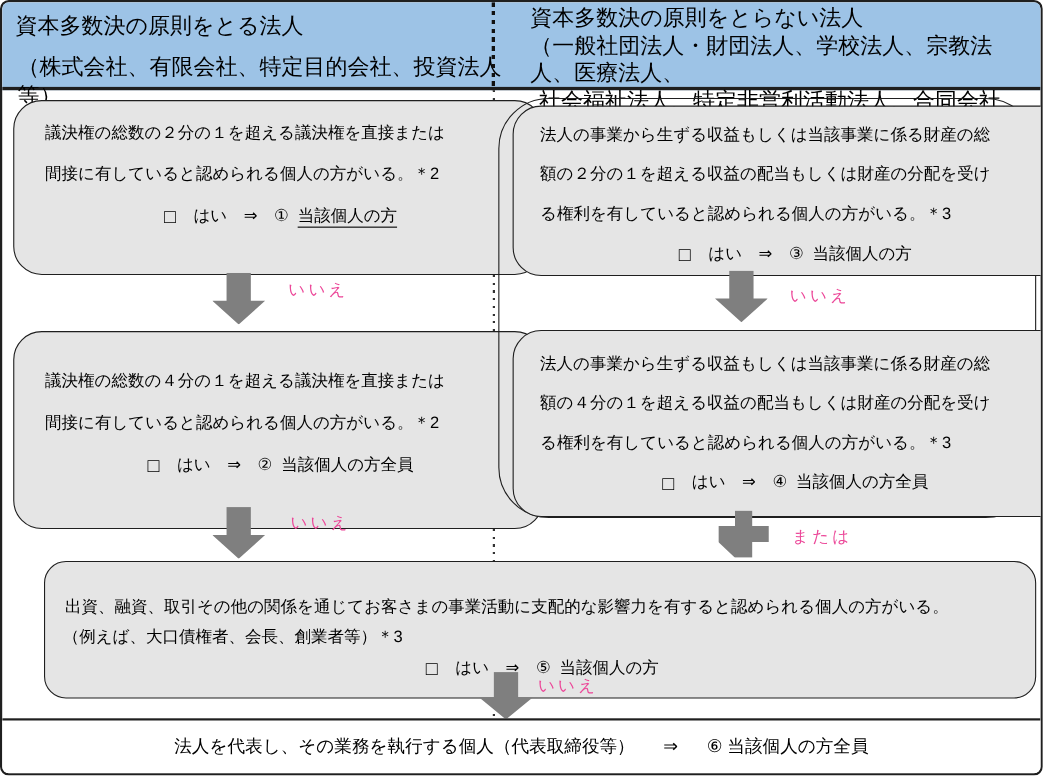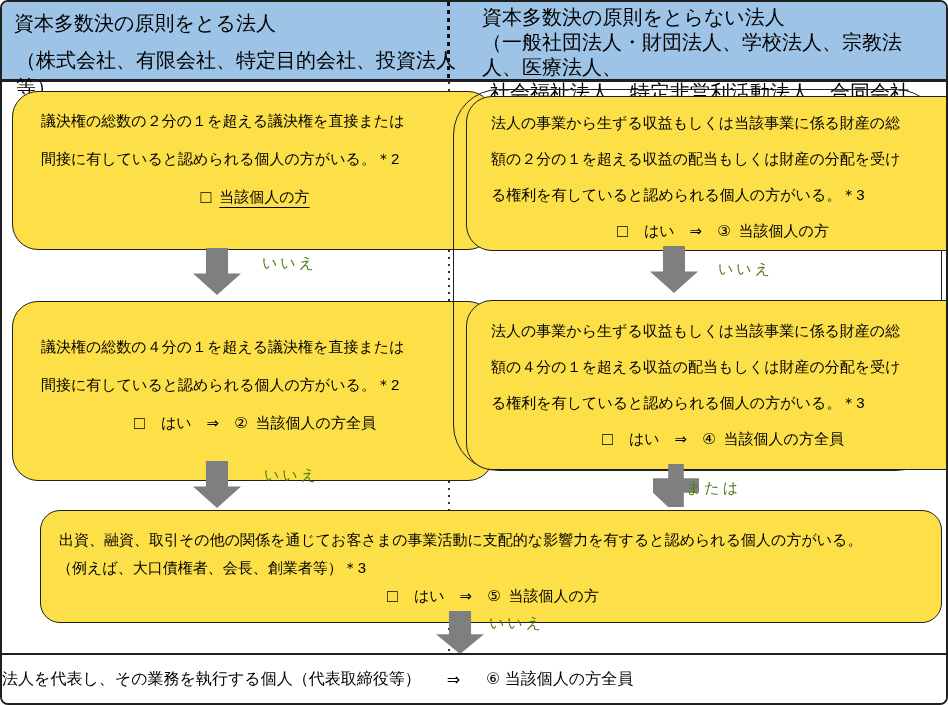--- a/index.html
+++ b/index.html
@@ -20,42 +20,42 @@
   .hc-left .l2 { margin-top:10px; padding-left:2px; }
   .hc-right { flex:1; padding:3px 16px 0 10px; }
   .hc-right div { line-height:25px; }
   .hc-right .l3 { padding-left:8px; }
   
   .vdots-top { position:absolute; left:445px; top:0; width:3px; height:80px;
     background:repeating-linear-gradient(to bottom,#111 0 4px,transparent 4px 8px); }
   .vdots-main { position:absolute; left:446px; top:80px; width:2px; height:575px;
     background:repeating-linear-gradient(to bottom,#333 0 2px,transparent 2px 7px); }
   
-  .rbox { position:absolute; border:1.5px solid #1f1f1f; border-radius:26px; background:#fde047; }
+  .rbox { position:absolute; border:1.5px solid #1f1f1f; border-radius:26px; background:#e5e5e5; }
   .box-text { font-size:15px; }
   .b-left  { padding:10px 24px 0 28px; line-height:38px; }
   .b-right { padding:8px 18px 0 24px; line-height:36px; }
   .outer-container { position:absolute; border:1.5px solid #1f1f1f; border-radius:46px; background:transparent; }
   .answer-row { display:flex; justify-content:center; align-items:center; gap:16px; }
   .checkbox { font-size:18px; line-height:1; }
   .u { text-decoration:underline; text-underline-offset:5px; }
   .result { margin-left:-8px; }
   
   .block-arrow { position:absolute; width:48px; height:47px; background:var(--arrow,#7f7f7f);
     clip-path:polygon(27% 0,73% 0,73% 54%,100% 54%,50% 100%,0 54%,27% 54%); }
   .plus-sign { position:absolute; width:46px; height:43px; background:var(--arrow,#7f7f7f);
     clip-path:polygon(33% 0,67% 0,67% 33%,100% 33%,100% 67%,67% 67%,67% 100%,33% 100%,0 67%,0 33%,33% 33%); }
   .flow-label { position:absolute; font-family:"DejaVu Serif","Liberation Serif",serif;
-    font-size:15px; letter-spacing:3px; color:#4d7c0f; }
+    font-size:15px; letter-spacing:3px; color:#ec4899; }
   
   .box5 .l1 { padding-left:2px; }
-  .box5 { line-height:28px; padding:15px 12px 0 16px; }
+  .box5 { line-height:28px; padding:27px 12px 0 16px; }
   
   .final-box { position:absolute; left:0; right:0; bottom:0; height:48px;
-    border-top:2px solid #1f1f1f; display:flex; align-items:center; justify-content:flex-start;
+    border-top:2px solid #1f1f1f; display:flex; align-items:center; justify-content:center;
     gap:26px; font-size:16px; background:#fff; }
 </style>
 </head>
 <body>
 
 <div class="canvas">
 
   <div class="header">
     <div class="header-cell hc-left">
       <div class="l1">資本多数決の原則をとる法人</div>
@@ -69,20 +69,21 @@
   </div>
 
   <div class="vdots-top"></div>
   <div class="vdots-main"></div>
 
   <div class="rbox box-text b-left" style="left:10px; top:89px; width:428px; height:147px;">
     <div>議決権の総数の２分の１を超える議決権を直接または</div>
     <div>間接に有していると認められる個人の方がいる。＊2</div>
     <div class="answer-row">
       <span class="checkbox">□</span>
+      <span>はい　⇒　①</span>
       <span class="result u">当該個人の方</span>
     </div>
   </div>
 
   <div class="block-arrow" style="left:191px; top:246px;"></div>
   <div class="flow-label" style="left:260px; top:252px;">いいえ</div>
 
   <div class="rbox box-text b-left" style="left:10px; top:299px; width:428px; height:152px; padding-top:26px;">
     <div>議決権の総数の４分の１を超える議決権を直接または</div>
     <div>間接に有していると認められる個人の方がいる。＊2</div>
@@ -117,21 +118,21 @@
     <div>額の４分の１を超える収益の配当もしくは財産の分配を受け</div>
     <div>る権利を有していると認められる個人の方がいる。＊3</div>
     <div class="answer-row">
       <span class="checkbox">□</span>
       <span>はい　⇒　④</span>
       <span class="result">当該個人の方全員</span>
     </div>
   </div>
 
   <div class="plus-sign" style="left:651px; top:462px;"></div>
-  <div class="flow-label" style="left:684px; top:477px;">または</div>
+  <div class="flow-label" style="left:718px; top:477px;">または</div>
 
   <div class="rbox box-text box5" style="left:38px; top:508px; width:872px; height:96px; border-radius:20px;">
     <div class="l1">出資、融資、取引その他の関係を通じてお客さまの事業活動に支配的な影響力を有すると認められる個人の方がいる。</div>
     <div>（例えば、大口債権者、会長、創業者等）＊3</div>
     <div class="answer-row">
       <span class="checkbox">□</span>
       <span>はい　⇒　⑤</span>
       <span class="result">当該個人の方</span>
     </div>
   </div>

